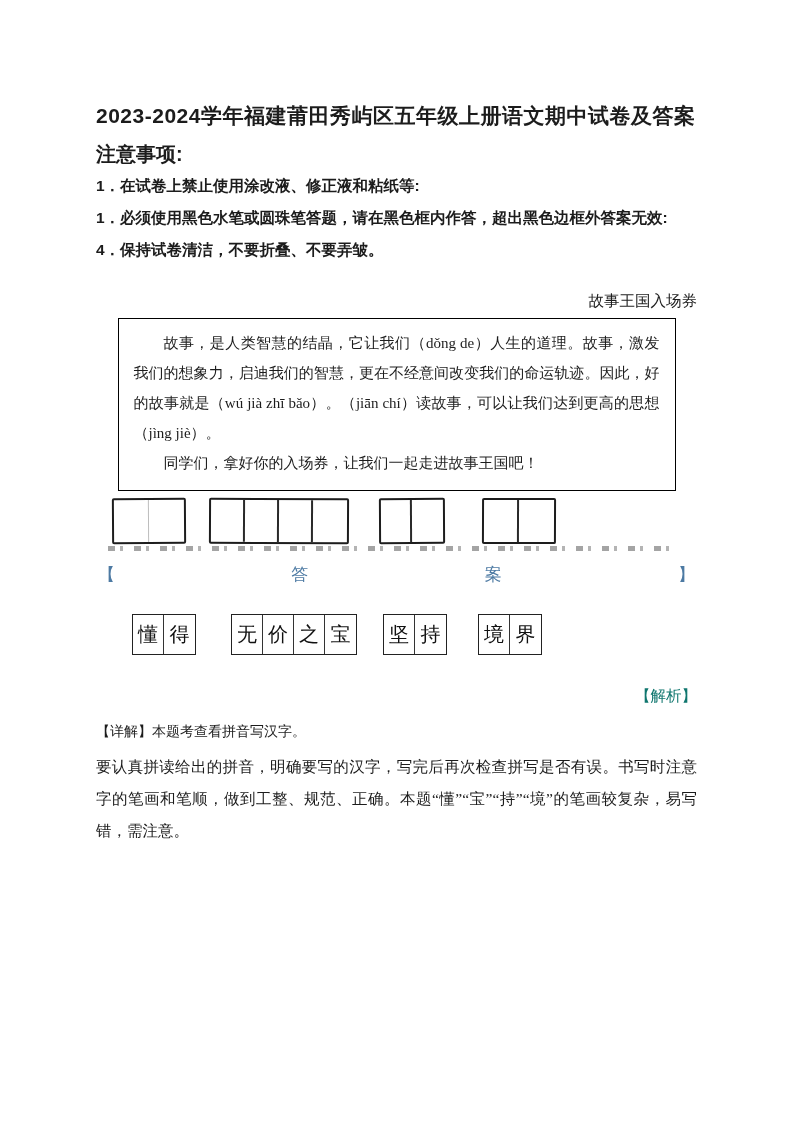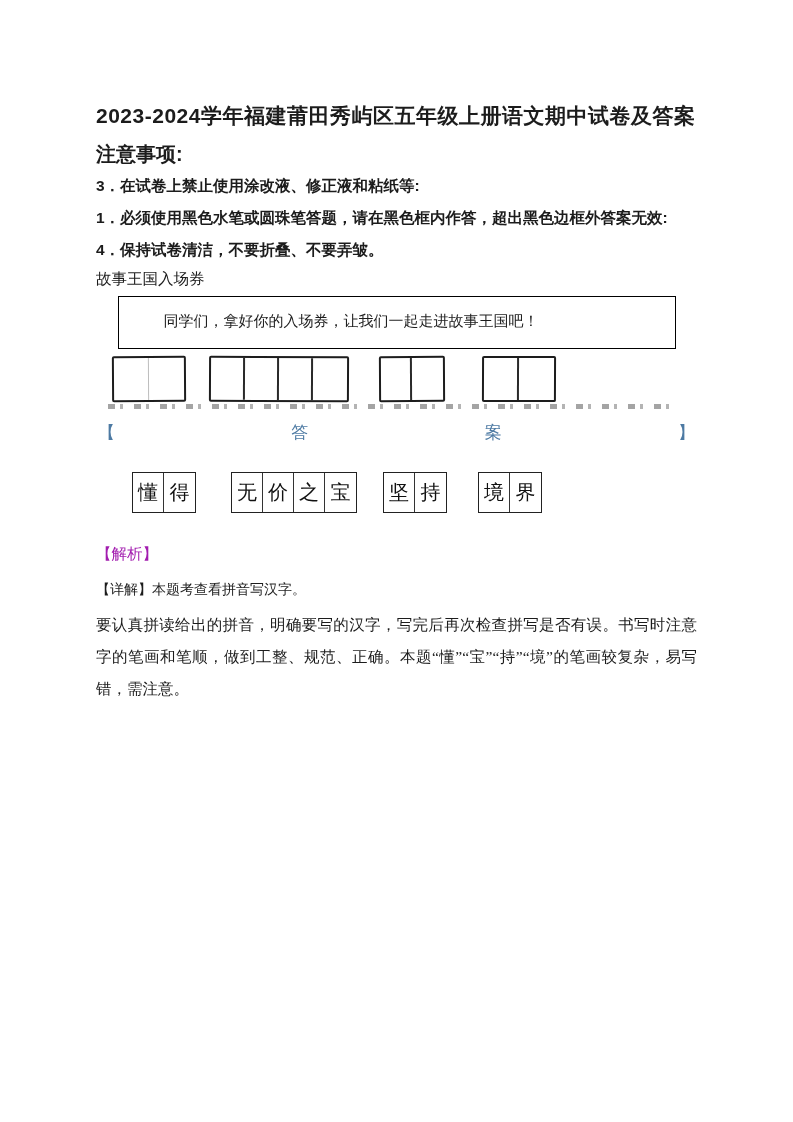--- a/index.html
+++ b/index.html
@@ -25,21 +25,21 @@
                  font-family:"Liberation Sans","DejaVu Sans",sans-serif; }
   .notice-head { font-size:20px; font-weight:bold; line-height:31px; margin-top:2px;
                  font-family:"Liberation Sans","DejaVu Sans",sans-serif; }
   .notice-item { font-size:15.5px; font-weight:bold; line-height:32px;
                  font-family:"Liberation Sans","DejaVu Sans",sans-serif; }
 
   .q-intro {
     margin-top:16px; font-size:15.5px; line-height:29px;
     text-align:justify;
   }
-  .ticket-title { margin-top:0; text-align:left; font-size:15.5px; line-height:26px; }
+  .ticket-title { margin-top:22px; text-align:right; font-size:15.5px; line-height:26px; }
 
   .ticket-box {
     margin:4px auto 0; width:558px;
     border:1.5px solid #000;
     padding:9px 15px 12px 15px;
     font-size:15px; line-height:30px;
   }
   .ticket-box p { text-align:justify; }
   .ticket-box .indent { text-indent:2em; }
 
@@ -96,28 +96,29 @@
   .blue { }
 </style>
 </head>
 <body>
 
 <div class="page">
 
   <h1 class="doc-title">2023-2024学年福建莆田秀屿区五年级上册语文期中试卷及答案</h1>
 
   <p class="notice-head">注意事项:</p>
-  <p class="notice-item">3．在试卷上禁止使用涂改液、修正液和粘纸等:</p>
+  <p class="notice-item">1．在试卷上禁止使用涂改液、修正液和粘纸等:</p>
   <p class="notice-item">1．必须使用黑色水笔或圆珠笔答题，请在黑色框内作答，超出黑色边框外答案无效:</p>
   <p class="notice-item">4．保持试卷清洁，不要折叠、不要弄皱。</p>
 
 
   <p class="ticket-title">故事王国入场券</p>
 
   <div class="ticket-box">
+    <p class="indent">故事，是人类智慧的结晶，它让我们（dǒng de）人生的道理。故事，激发我们的想象力，启迪我们的智慧，更在不经意间改变我们的命运轨迹。因此，好的故事就是（wú jià zhī bǎo）。（jiān chí）读故事，可以让我们达到更高的思想（jìng jiè）。</p>
     <p class="indent">同学们，拿好你的入场券，让我们一起走进故事王国吧！</p>
   </div>
 
 
   <div class="blank-row">
     <div class="blank-group bg1">
       <div class="cell"></div>
       <div class="cell"></div>
     </div>
     <div class="blank-group bg2">
@@ -159,19 +160,19 @@
     <div class="char-group cg3">
       <div class="ccell">坚</div>
       <div class="ccell">持</div>
     </div>
     <div class="char-group cg4">
       <div class="ccell">境</div>
       <div class="ccell">界</div>
     </div>
   </div>
 
-  <p class="jiexi blue" style="color: #a21caf;">【解析】</p>
+  <p class="jiexi blue" style="color: #0f766e; text-align: right;">【解析】</p>
 
   <p class="xiangjie"><span>【详解】</span><span>本题考查看拼音写汉字。</span></p>
 
   <p class="detail-para">要认真拼读给出的拼音，明确要写的汉字，写完后再次检查拼写是否有误。书写时注意字的笔画和笔顺，做到工整、规范、正确。本题“懂”“宝”“持”“境”的笔画较复杂，易写错，需注意。</p>
 
 </div>
 
 </body></html>

